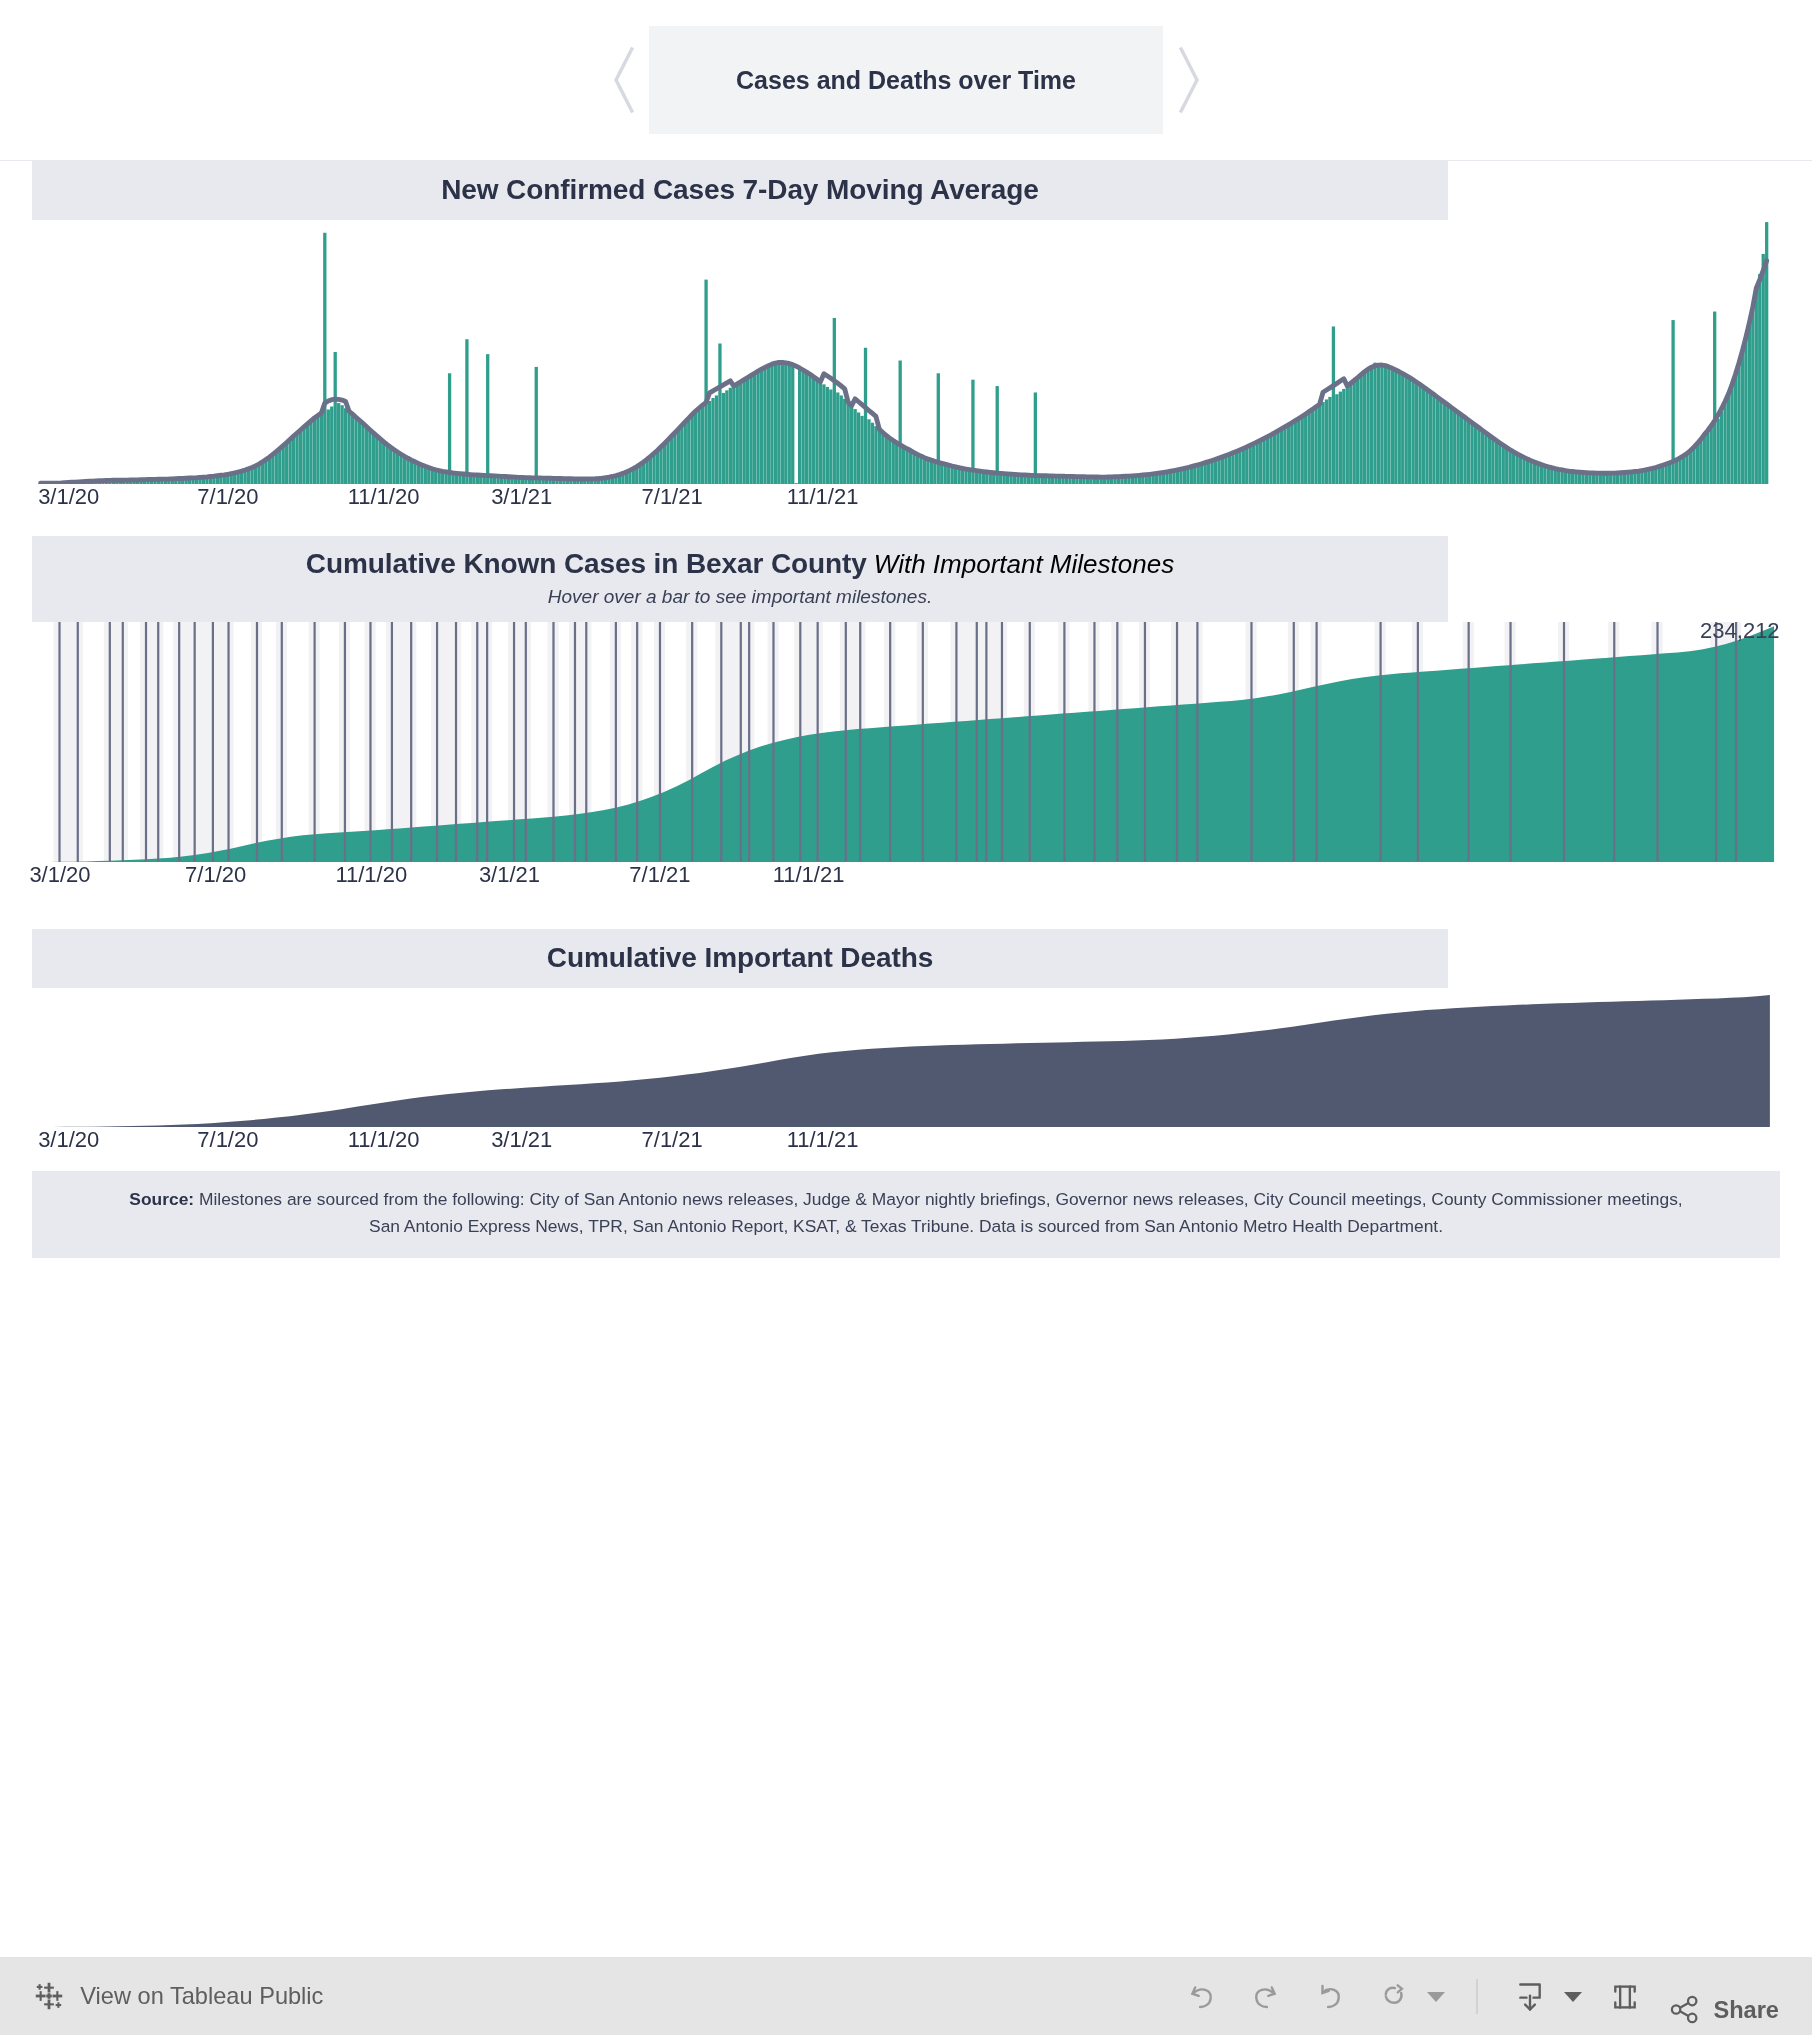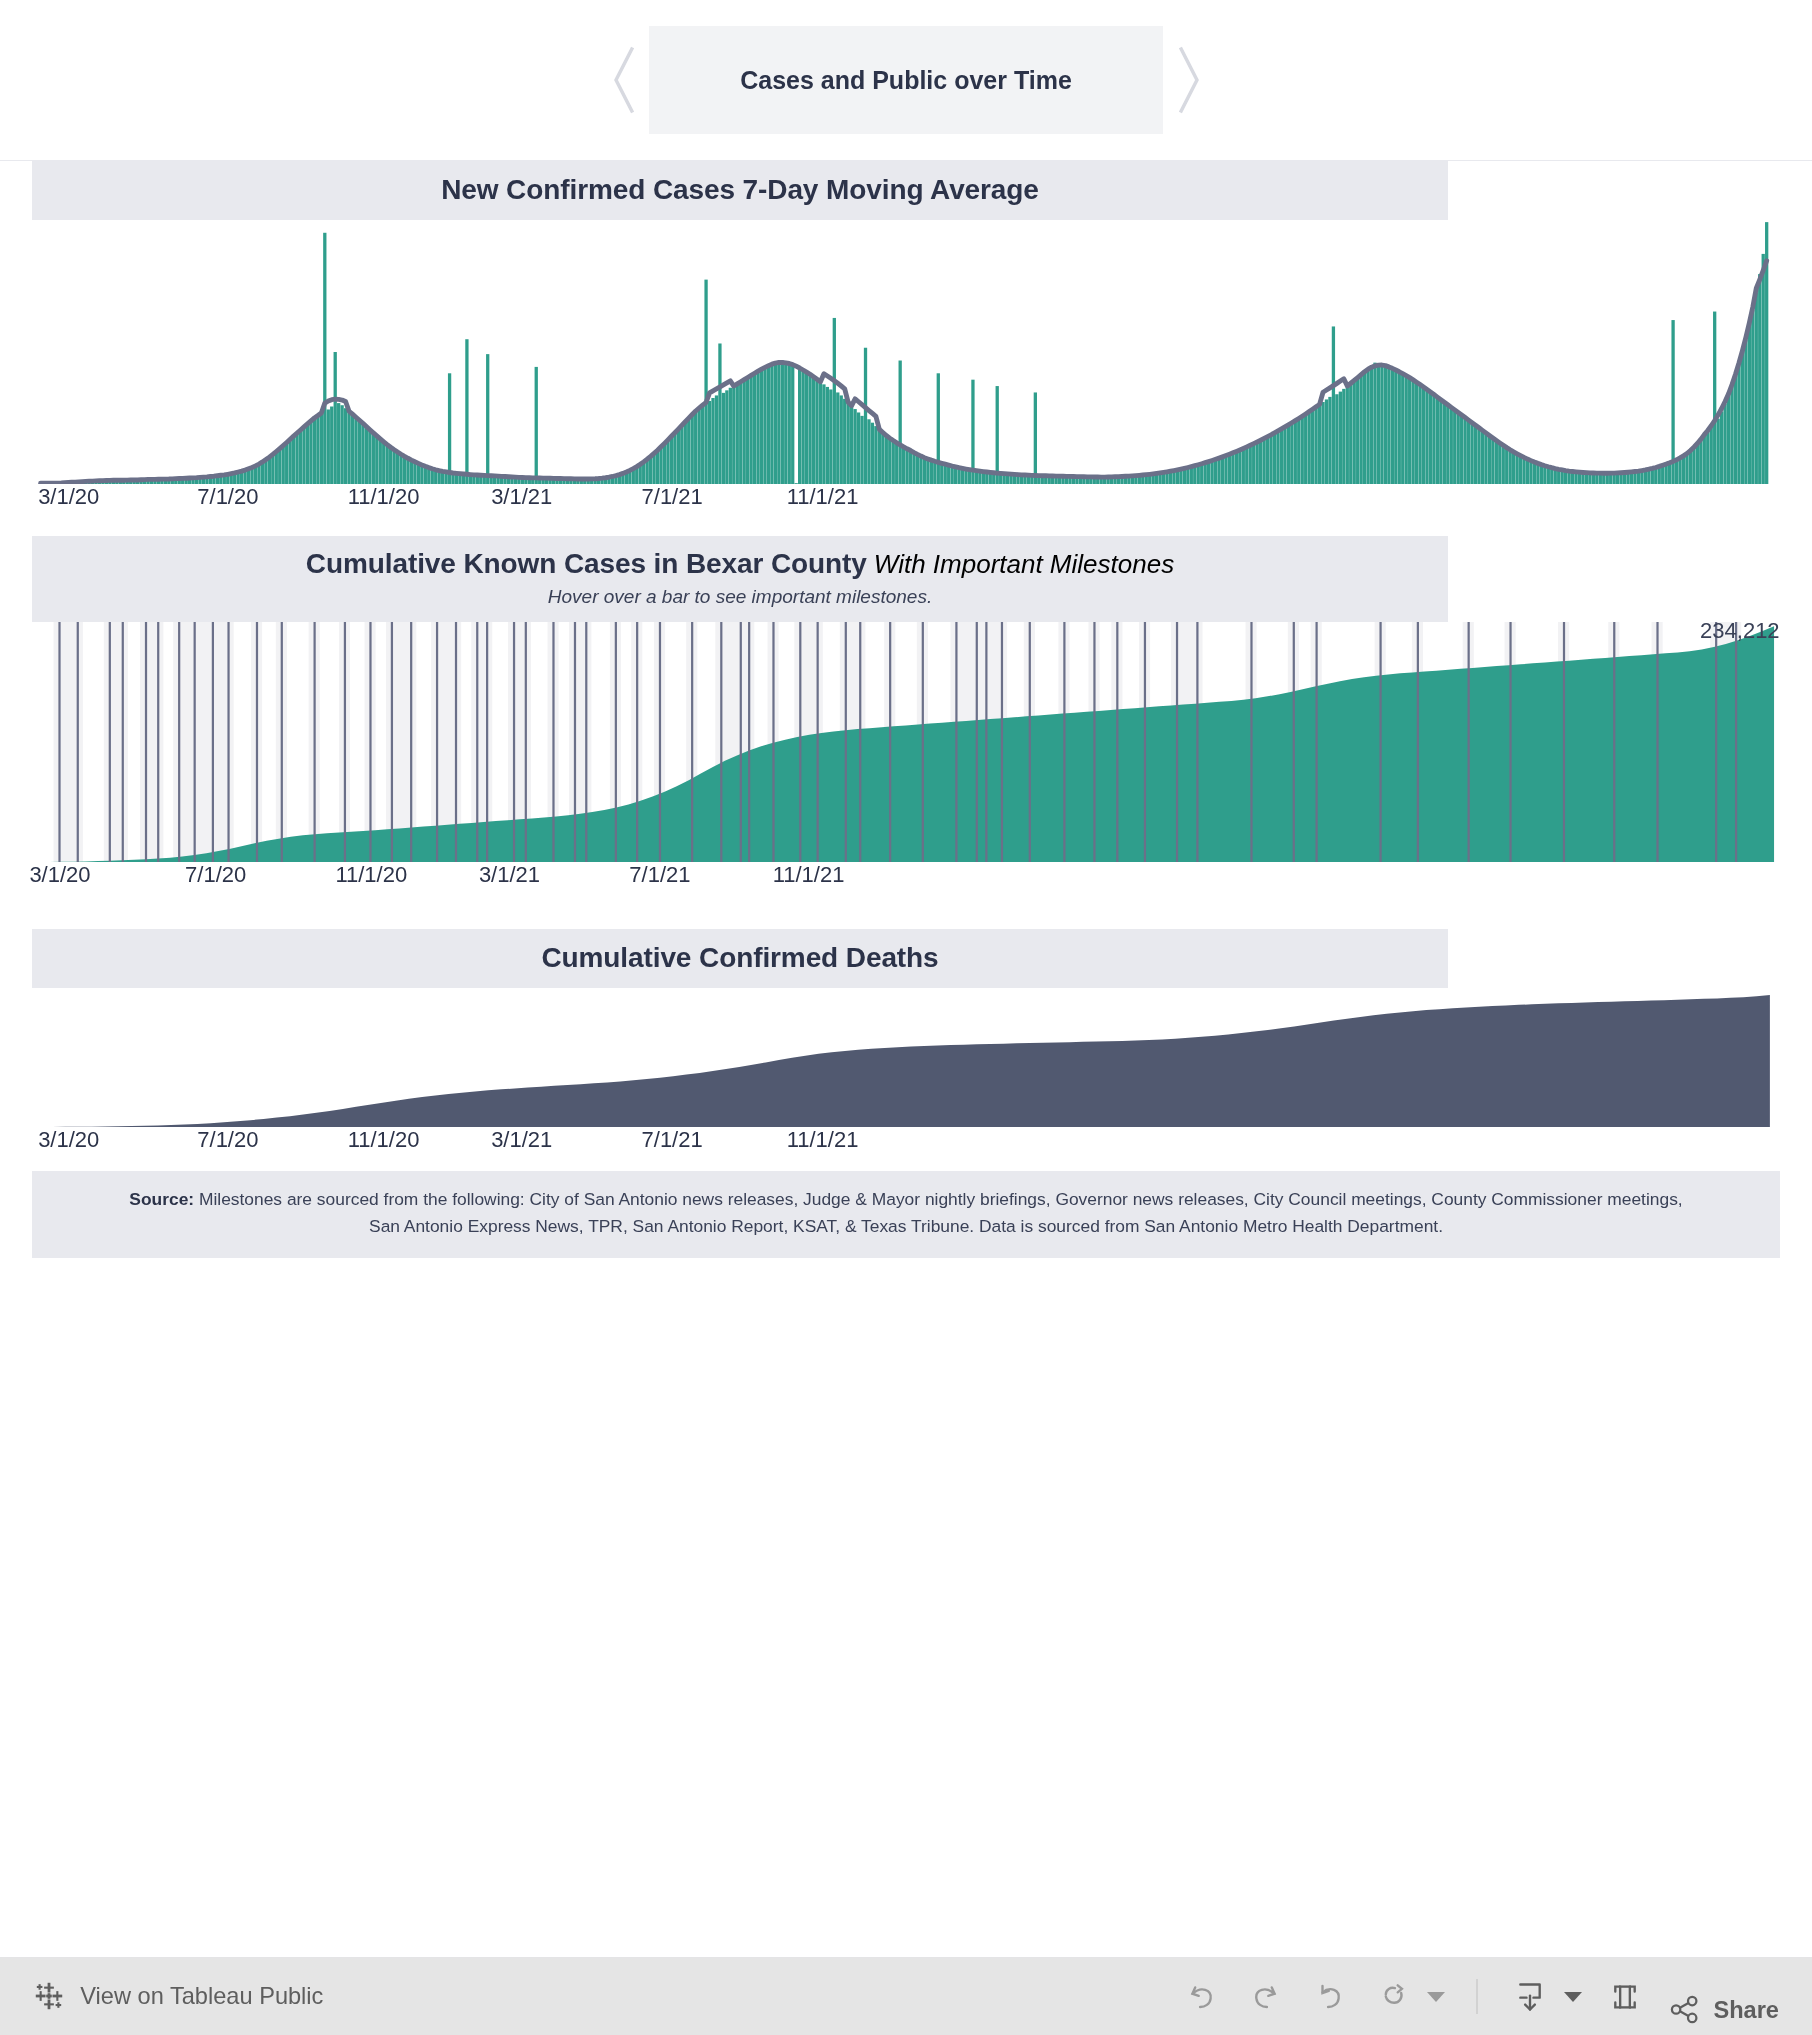--- a/index.html
+++ b/index.html
@@ -171,21 +171,21 @@
 </head>
 <body>
 
 <div class="tabstrip">
   <div class="tab-arrow">
     <svg width="32" height="76" viewBox="0 0 46 110" fill="none" stroke="currentColor" stroke-width="5">
       <path d="M34 8 L10 55 L34 102"></path>
     </svg>
   </div>
   <div class="tab active">
-    <span>Cases and Public over Time</span>
+    <span>Cases and Deaths over Time</span>
   </div>
   <div class="tab-arrow">
     <svg width="32" height="76" viewBox="0 0 46 110" fill="none" stroke="currentColor" stroke-width="5">
       <path d="M12 8 L36 55 L12 102"></path>
     </svg>
   </div>
 </div>
 
 <div class="panel">
   <div class="panel-title">
@@ -833,21 +833,21 @@
     <span style="left:10.5%">7/1/20</span>
     <span style="left:19.4%">11/1/20</span>
     <span style="left:27.3%">3/1/21</span>
     <span style="left:35.9%">7/1/21</span>
     <span style="left:44.4%">11/1/21</span>
   </div>
 </div>
 
 <div class="panel" style="margin-top:23.6px">
   <div class="panel-title">
-    <span class="t-main">Cumulative Confirmed Deaths</span>
+    <span class="t-main">Cumulative Important Deaths</span>
   </div>
   <div class="plot-wrap">
     <svg viewBox="0 0 2518 200" preserveAspectRatio="none" height="139">
       <path id="c3-area" fill="#515970" d="M10 200 L10.00 200.00 L29.02 199.93 L48.05 199.82 L67.07 199.68 L86.09 199.50 L105.11 199.29 L124.14 199.00 L143.16 198.65 L162.18 198.22 L181.21 197.72 L200.23 197.16 L219.25 196.44 L238.27 195.56 L257.30 194.49 L276.32 193.24 L295.34 191.82 L314.37 190.22 L333.39 188.44 L352.41 186.49 L371.44 184.36 L390.46 182.04 L409.48 179.56 L428.50 176.89 L447.53 174.04 L466.55 171.02 L485.57 168.00 L504.60 164.98 L523.62 162.13 L542.64 159.47 L561.66 156.98 L580.69 154.67 L599.71 152.53 L618.73 150.58 L637.76 148.80 L656.78 147.20 L675.80 145.78 L694.82 144.53 L713.85 143.29 L732.87 142.04 L751.89 140.80 L770.92 139.56 L789.94 138.31 L808.96 137.07 L827.98 135.82 L847.01 134.40 L866.03 132.80 L885.05 131.02 L904.08 129.07 L923.10 126.93 L942.12 124.62 L961.15 122.13 L980.17 119.47 L999.19 116.62 L1018.21 113.60 L1037.24 110.40 L1056.26 107.02 L1075.28 103.64 L1094.31 100.44 L1113.33 97.42 L1132.35 94.76 L1151.37 92.44 L1170.40 90.49 L1189.42 88.89 L1208.44 87.47 L1227.47 86.22 L1246.49 85.16 L1265.51 84.27 L1284.53 83.45 L1303.56 82.74 L1322.58 82.10 L1341.60 81.53 L1360.63 81.00 L1379.65 80.50 L1398.67 80.04 L1417.69 79.61 L1436.72 79.18 L1455.74 78.76 L1474.76 78.33 L1493.79 77.90 L1512.81 77.48 L1531.83 77.05 L1550.85 76.62 L1569.88 76.12 L1588.90 75.56 L1607.92 74.84 L1626.95 73.96 L1645.97 72.89 L1664.99 71.64 L1684.02 70.22 L1703.04 68.62 L1722.06 66.84 L1741.08 64.89 L1760.11 62.76 L1779.13 60.44 L1798.15 57.96 L1817.18 55.29 L1836.20 52.44 L1855.22 49.60 L1874.24 46.76 L1893.27 44.09 L1912.29 41.60 L1931.31 39.29 L1950.34 37.16 L1969.36 35.20 L1988.38 33.42 L2007.40 31.82 L2026.43 30.40 L2045.45 29.16 L2064.47 27.98 L2083.50 26.92 L2102.52 25.96 L2121.54 25.07 L2140.56 24.25 L2159.59 23.50 L2178.61 22.79 L2197.63 22.12 L2216.66 21.48 L2235.68 20.87 L2254.70 20.30 L2273.73 19.73 L2292.75 19.16 L2311.77 18.60 L2330.79 18.03 L2349.82 17.46 L2368.84 16.89 L2387.86 16.28 L2406.89 15.64 L2425.91 14.93 L2444.93 14.12 L2463.95 13.16 L2482.98 11.91 L2502.00 10.13 L2502 200 Z"></path>
     </svg>
   </div>
   <div class="axis">
     <span style="left:2.1%">3/1/20</span>
     <span style="left:11.2%">7/1/20</span>
     <span style="left:20.1%">11/1/20</span>

